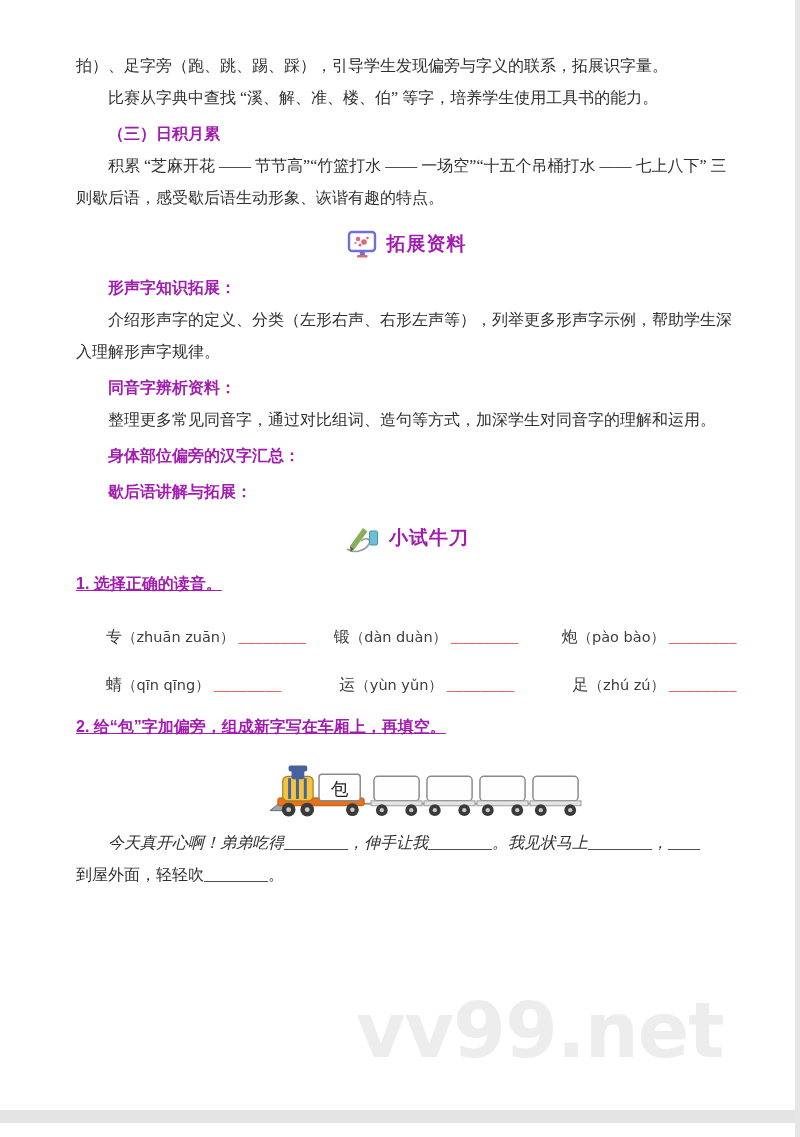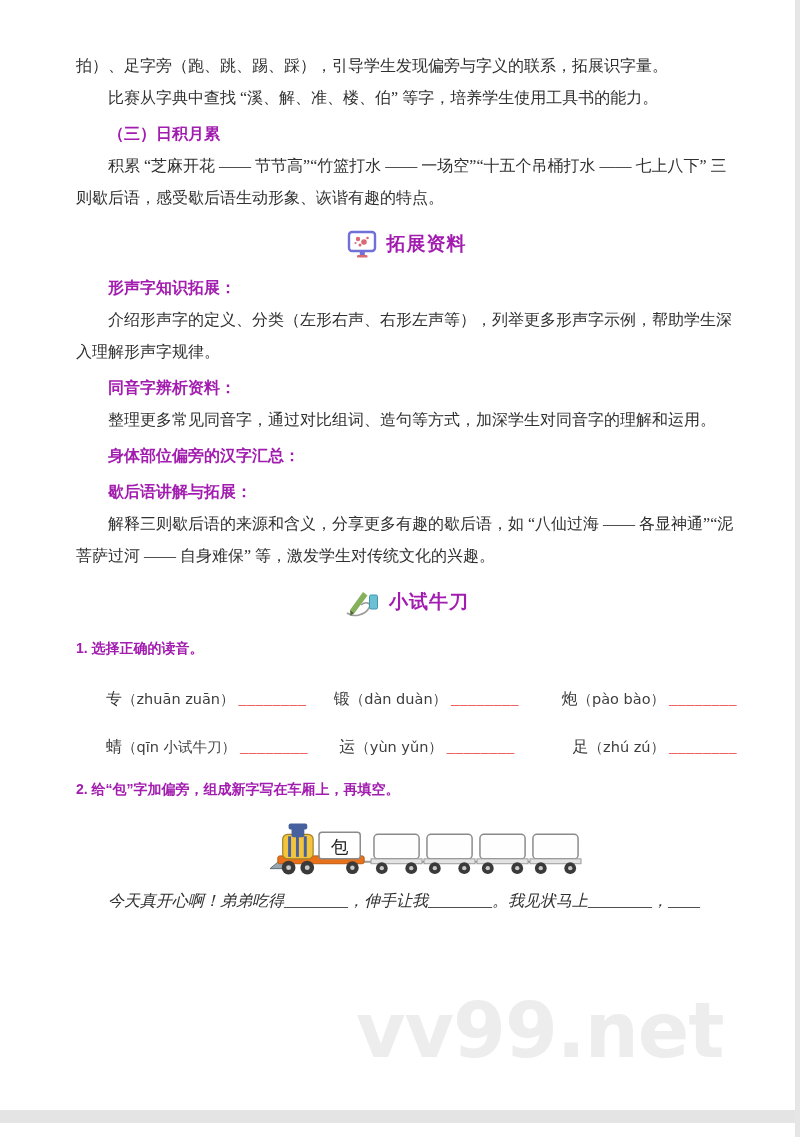--- a/index.html
+++ b/index.html
@@ -25,21 +25,21 @@
     font-family:"Liberation Sans","DejaVu Sans",sans-serif;
     font-weight:700;color:#a21caf;
   }
   .sub-heading{margin:4px 0 0 0;font-size:16px;line-height:32px;text-indent:2em;}
   .section-header{
     display:flex;align-items:center;justify-content:center;gap:9px;
     margin:10px 0 8px 0;height:40px;
   }
   .section-header .title{font-size:19px;letter-spacing:1px;}
   .icon-box{display:inline-flex;align-items:center;}
-  .q-heading{margin-top:10px;font-size:14px;line-height:32px;}
+  .q-heading{margin-top:10px;font-size:16px;line-height:32px;text-decoration:underline;}
   .q1-row{display:flex;margin:16px 0 0 30px;align-items:baseline;}
   .q1-item{width:248px;display:flex;align-items:baseline;white-space:nowrap;}
   .q1-item:last-child{width:auto;}
   .hanzi{font-size:16px;color:#3a3a3a;}
   .pinyin{
     font-family:"DejaVu Sans","Liberation Sans",sans-serif;
     font-size:14.5px;color:#3d3d3d;margin-right:4px;
   }
   .blank-text{color:#ef4444;letter-spacing:0.5px;}
   .bao-line{margin:8px 0 0 26px;color:#3a3a3a;}
@@ -80,21 +80,20 @@
       </span>
       <span class="title hei">拓展资料</span>
     </div>
 
     <h4 class="sub-heading hei">形声字知识拓展：</h4>
     <p class="para indent">介绍形声字的定义、分类（左形右声、右形左声等），列举更多形声字示例，帮助学生深入理解形声字规律。</p>
     <h4 class="sub-heading hei">同音字辨析资料：</h4>
     <p class="para indent">整理更多常见同音字，通过对比组词、造句等方式，加深学生对同音字的理解和运用。</p>
     <h4 class="sub-heading hei">身体部位偏旁的汉字汇总：</h4>
     <h4 class="sub-heading hei">歇后语讲解与拓展：</h4>
-    <p class="para indent">解释三则歇后语的来源和含义，分享更多有趣的歇后语，如 “八仙过海 —— 各显神通”“泥菩萨过河 —— 自身难保” 等，激发学生对传统文化的兴趣。</p>
 
     <div class="section-header">
       <span class="icon-box">
         <svg width="36" height="31" viewBox="0 0 36 31">
           <path d="M3 26 C 10 31, 21 28, 25 21 C 28 16, 22 14, 17 18" stroke="#9b9b9b" fill="none" stroke-width="1.6"></path>
           <path d="M6 23 L 19 5 L 23.5 8.5 L 10.5 26 Z" fill="#86b05c"></path>
           <path d="M6 23 L 10.5 26 L 6.5 28.5 Z" fill="#4e6b33"></path>
           <rect x="25.5" y="8" width="8" height="14" rx="1.5" fill="#6cc0d4" stroke="#3e96ad" stroke-width="1"></rect>
         </svg>
       </span>
@@ -117,21 +116,21 @@
       <span class="q1-item">
         <span class="hanzi">炮</span>
         <span class="pinyin">（pào bào）</span>
         <span class="blank-text">________</span>
       </span>
     </div>
 
     <div class="q1-row">
       <span class="q1-item">
         <span class="hanzi">蜻</span>
-        <span class="pinyin">（qīn 小试牛刀）</span>
+        <span class="pinyin">（qīn qīng）</span>
         <span class="blank-text">________</span>
       </span>
       <span class="q1-item">
         <span class="hanzi">运</span>
         <span class="pinyin">（yùn yǔn）</span>
         <span class="blank-text">________</span>
       </span>
       <span class="q1-item">
         <span class="hanzi">足</span>
         <span class="pinyin">（zhú zú）</span>
@@ -189,18 +188,19 @@
         <rect x="270" y="11" width="46" height="25" rx="4" fill="#fefefe" stroke="#8a8a8a" stroke-width="1.5"></rect>
         <rect x="267" y="36" width="52" height="5" fill="#e3e3e3" stroke="#9a9a9a" stroke-width="1"></rect>
         <circle cx="278" cy="45.5" r="6" fill="#3a3a3a"></circle>
           <circle cx="278" cy="45.5" r="2.2" fill="#c9c9c9"></circle>
         <circle cx="308" cy="45.5" r="6" fill="#3a3a3a"></circle>
           <circle cx="308" cy="45.5" r="2.2" fill="#c9c9c9"></circle>
       </svg>
     </div>
 
     <p class="para indent fill-para">今天真开心啊！弟弟吃得________，伸手让我________。我见状马上________，____</p>
+    <p class="para">到屋外面，轻轻吹________。</p>
 
   </div>
 </div>
 
 <div class="page-gap"></div>
 <div class="page-next"></div>
 
 </body></html>

